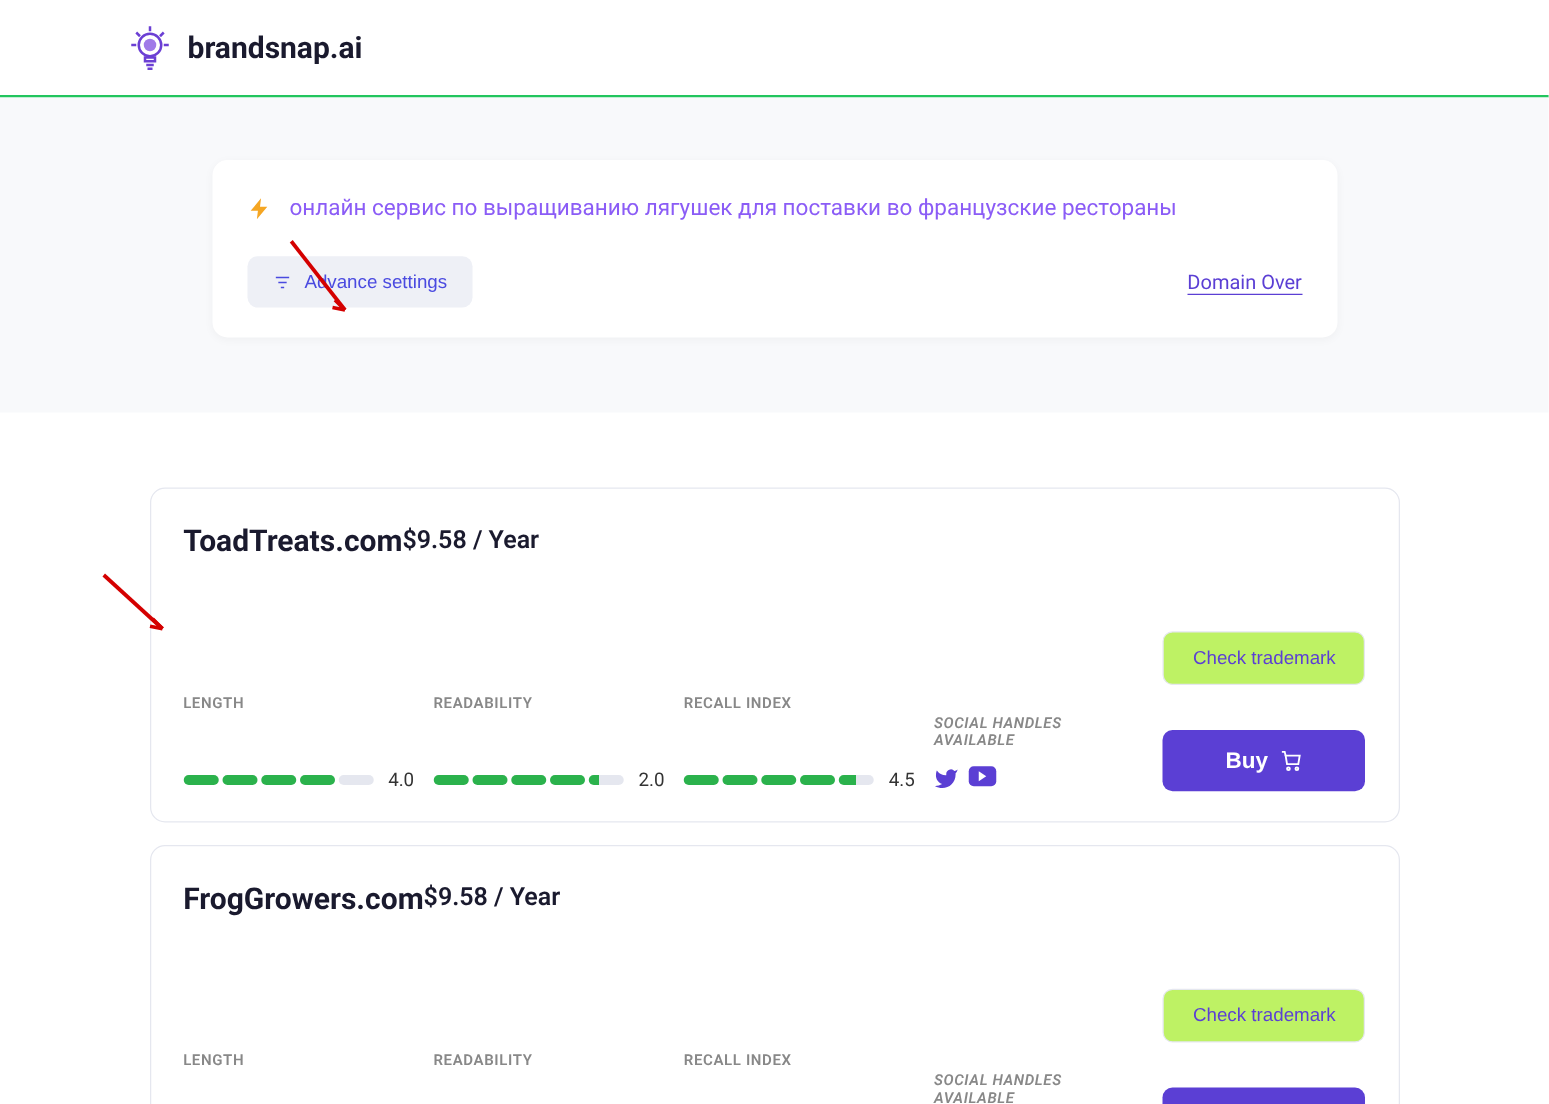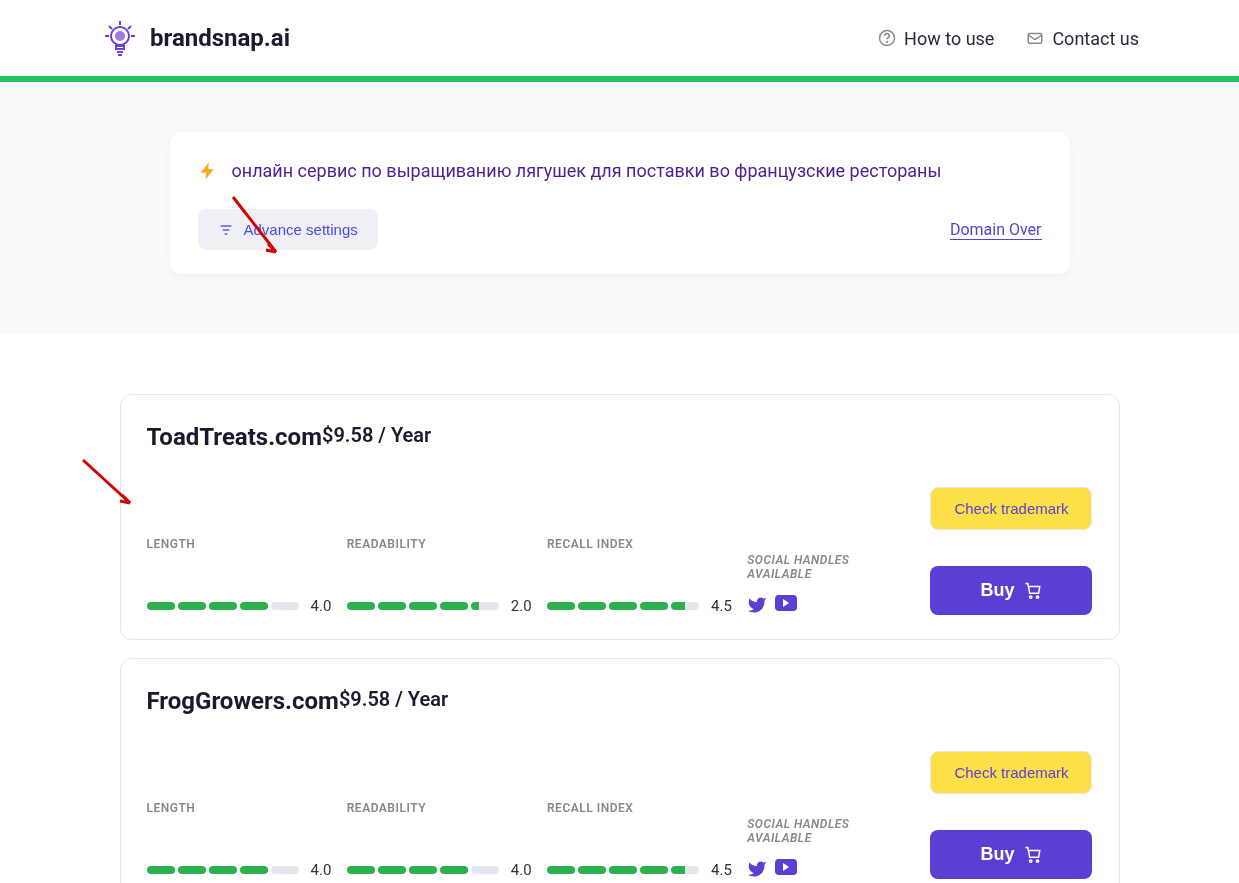--- a/index.html
+++ b/index.html
@@ -1,28 +1,28 @@
 <!DOCTYPE html>
 <html><head>
 <meta charset="utf-8">
 <style>
 * { margin: 0; padding: 0; box-sizing: border-box; }
 body { font-family: -apple-system, BlinkMacSystemFont, 'Segoe UI', Roboto, sans-serif; background: #fff; color: #1a1a2e; }
-.header { display: flex; justify-content: space-between; align-items: center; padding: 18px 100px; border-bottom: 6px solid #22c55e; }
+.header { display: flex; justify-content: space-between; align-items: center; padding: 18px 100px; border-bottom: 2px solid #22c55e; }
 .logo { display: flex; align-items: center; gap: 10px; }
 .logo-icon { width: 40px; height: 40px; }
 .logo-text { font-size: 24px; font-weight: 700; color: #1a1a2e; }
 .nav { display: flex; gap: 32px; }
 .nav-item { display: flex; align-items: center; gap: 8px; font-size: 18px; color: #2a2a3a; cursor: pointer; }
 .nav-icon { width: 18px; height: 18px; color: #888; }
 .hero { background: #f8f9fb; padding: 50px 0 60px; position: relative; }
 .search-card { max-width: 900px; margin: 0 auto; background: #fff; border-radius: 12px; padding: 28px 28px 24px; box-shadow: 0 2px 8px rgba(0,0,0,0.04); position: relative; }
 .search-row { display: flex; align-items: center; gap: 14px; margin-bottom: 28px; }
 .bolt-icon { width: 20px; height: 20px; color: #f5a623; flex-shrink: 0; }
-.search-text { font-size: 18px; color: #4c1d95; }
+.search-text { font-size: 18px; color: #8b5cf6; }
 .search-actions { display: flex; justify-content: space-between; align-items: center; }
 .advance-btn { display: flex; align-items: center; gap: 10px; background: #eef0f6; border: none; padding: 12px 20px; border-radius: 8px; color: #4a4ae0; font-size: 15px; font-weight: 500; cursor: pointer; }
 .filter-icon { width: 16px; height: 16px; color: #4a4ae0; }
 .start-over { color: #5b3fd4; font-size: 16px; text-decoration: none; border-bottom: 1px solid #5b3fd4; cursor: pointer; }
 .arrow { position: absolute; z-index: 5; }
 .arrow1 { top: 110px; left: 228px; width: 55px; height: 70px; }
 .arrow2 { top: 455px; left: 78px; width: 60px; height: 55px; }
 .results { max-width: 1100px; margin: 0 auto; padding: 60px 50px 40px; }
 .results-title { font-size: 32px; font-weight: 700; margin-bottom: 30px; color: #1a1a2e; }
 .domain-card { border: 1px solid #e5e7ef; border-radius: 12px; padding: 28px 26px 24px; margin-bottom: 18px; }
@@ -37,21 +37,21 @@
 .bars { display: flex; gap: 3px; }
 .bar { width: 28px; height: 8px; border-radius: 4px; background: #e5e7ef; }
 .bar.fill { background: #2bb24c; }
 .metric-val { font-size: 15px; color: #333; }
 .social { flex: 0.9; font-style: italic; }
 .social-icons { display: flex; gap: 8px; }
 .twitter-icon { width: 20px; height: 20px; color: #5b3fd4; }
 .youtube-icon { width: 22px; height: 16px; background: #5b3fd4; border-radius: 4px; position: relative; }
 .youtube-icon::after { content: ''; position: absolute; left: 8px; top: 4px; border-left: 6px solid #fff; border-top: 4px solid transparent; border-bottom: 4px solid transparent; }
 .actions { width: 162px; display: flex; flex-direction: column; gap: 10px; }
-.trademark-btn { border: 1px solid #e5e7ef; background: #fde047; color: #5b3fd4; padding: 12px 16px; border-radius: 8px; font-size: 15px; cursor: pointer; }
+.trademark-btn { border: 1px solid #e5e7ef; background: #bef264; color: #5b3fd4; padding: 12px 16px; border-radius: 8px; font-size: 15px; cursor: pointer; margin-top: 22px; }
 .buy-btn { background: #5b3fd4; color: #fff; border: none; padding: 14px 16px; border-radius: 8px; font-size: 18px; font-weight: 700; display: flex; align-items: center; justify-content: center; gap: 10px; cursor: pointer; margin-top: 26px; }
 .cart-icon { width: 18px; height: 18px; }
 </style>
 </head>
 <body>
 
 <header class="header">
   <div class="logo">
     <svg class="logo-icon" viewBox="0 0 40 40">
       <circle cx="20" cy="18" r="9" fill="none" stroke="#6b3fd4" stroke-width="2"></circle>
@@ -60,37 +60,20 @@
       <line x1="9" y1="8" x2="12" y2="11" stroke="#6b3fd4" stroke-width="2"></line>
       <line x1="31" y1="8" x2="28" y2="11" stroke="#6b3fd4" stroke-width="2"></line>
       <line x1="5" y1="18" x2="9" y2="18" stroke="#6b3fd4" stroke-width="2"></line>
       <line x1="31" y1="18" x2="35" y2="18" stroke="#6b3fd4" stroke-width="2"></line>
       <rect x="16" y="28" width="8" height="3" fill="none" stroke="#6b3fd4" stroke-width="2"></rect>
       <line x1="17" y1="34" x2="23" y2="34" stroke="#6b3fd4" stroke-width="2"></line>
       <line x1="18" y1="37" x2="22" y2="37" stroke="#6b3fd4" stroke-width="2"></line>
     </svg>
     <span class="logo-text">brandsnap.ai</span>
   </div>
-  <nav class="nav">
-    <div class="nav-item">
-      <svg class="nav-icon" viewBox="0 0 24 24" fill="none" stroke="currentColor" stroke-width="2">
-          <circle cx="12" cy="12" r="10"></circle>
-          <path d="M9 9a3 3 0 1 1 4 2.8c-.8.4-1 1-1 1.7"></path>
-          <circle cx="12" cy="17" r="0.5" fill="currentColor"></circle>
-        </svg>
-      <span>How to use</span>
-    </div>
-    <div class="nav-item">
-      <svg class="nav-icon" viewBox="0 0 24 24" fill="none" stroke="currentColor" stroke-width="2">
-          <rect x="3" y="6" width="18" height="13" rx="2"></rect>
-          <path d="M3 8l9 6 9-6"></path>
-        </svg>
-      <span>Contact us</span>
-    </div>
-  </nav>
 </header>
 
 <section class="hero">
   <svg class="arrow arrow1" viewBox="0 0 55 70">
     <path d="M 5 5 L 48 60" stroke="#d40000" stroke-width="3" fill="none"></path>
     <path d="M 48 60 L 40 52 M 48 60 L 38 58" stroke="#d40000" stroke-width="3" fill="none"></path>
   </svg>
   <div class="search-card">
     <div class="search-row">
       <svg class="bolt-icon" viewBox="0 0 24 24" fill="#f5a623">

